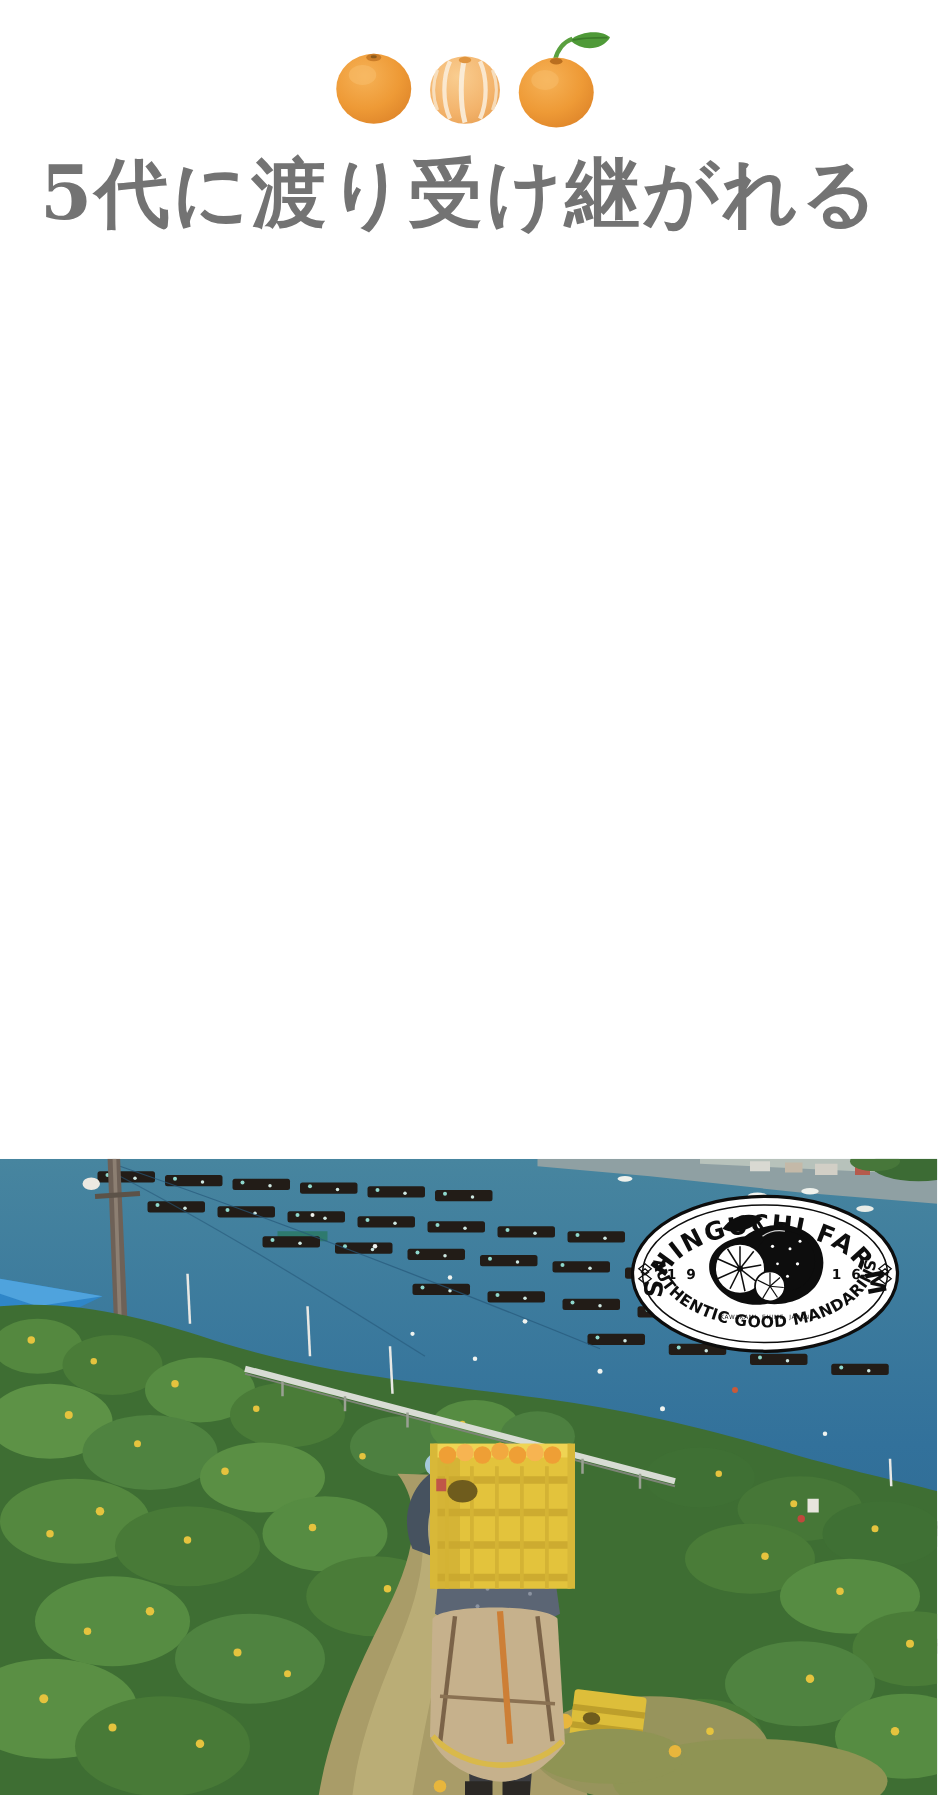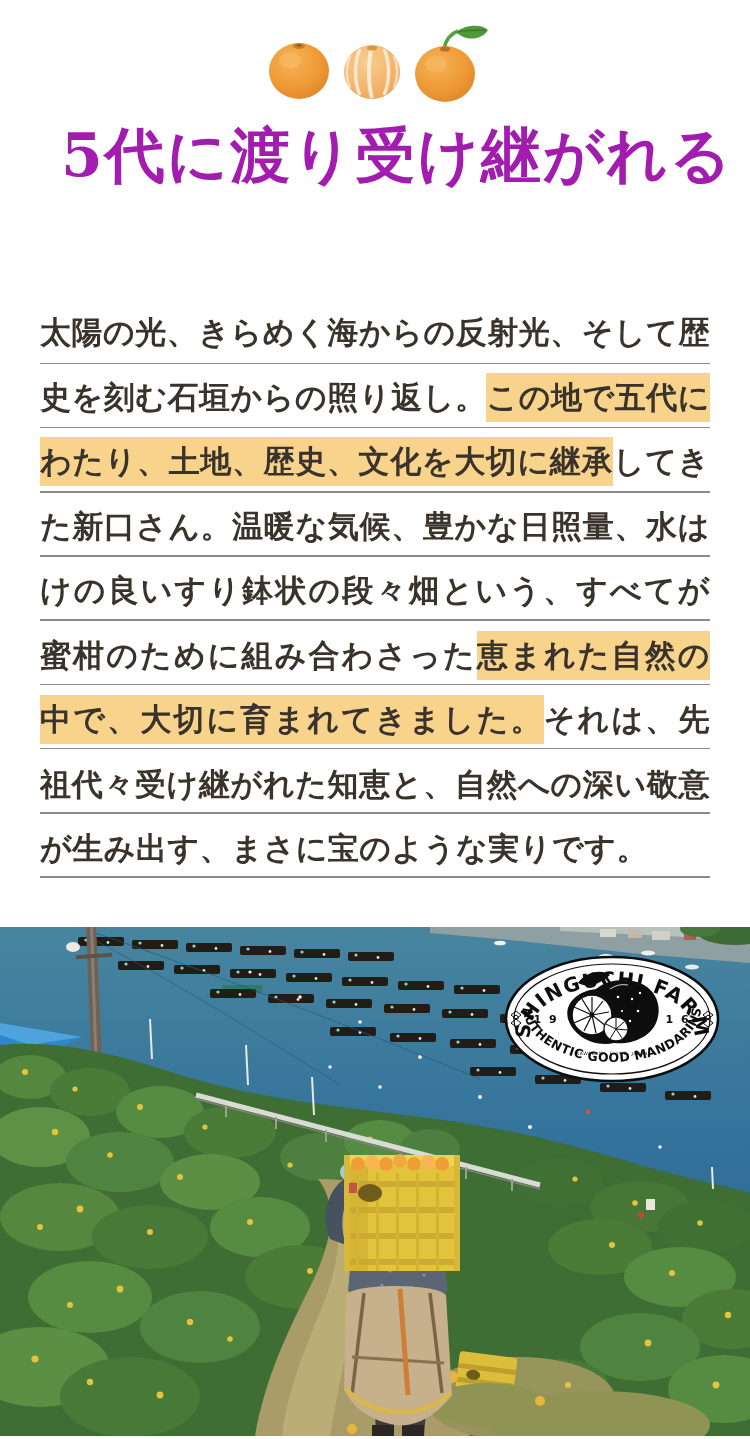--- a/index.html
+++ b/index.html
@@ -1,22 +1,22 @@
 <!DOCTYPE html>
 <html lang="ja"><head>
 <meta charset="utf-8">
 <style>
   html,body{margin:0;padding:0;background:#ffffff;}
   .page{position:relative;width:750px;height:1439px;background:#ffffff;overflow:hidden;
         font-family:"DejaVu Sans","Liberation Sans",sans-serif;}
   .hero-icons{position:absolute;left:268px;top:22px;width:222px;height:84px;}
-  .heading{position:absolute;left:61px;top:112px;width:680px;margin:0;
+  .heading{position:absolute;left:32px;top:112px;width:680px;margin:0;
            font-family:"DejaVu Serif","Liberation Serif",serif;
            font-weight:700;font-size:60px;line-height:86px;letter-spacing:2px;
-           color:#a21caf;}
+           color:#737373;}
   .body-copy{position:absolute;left:40px;top:300px;width:670px;height:582px;margin:0;
              font-size:31px;line-height:64.5px;font-weight:700;color:#3a332c;
              text-align:justify;letter-spacing:0.5px;overflow:hidden;
              background:repeating-linear-gradient(to bottom,
                rgba(0,0,0,0) 0px,rgba(0,0,0,0) 62.5px,
                #8a8a8a 62.5px,#8a8a8a 64.2px);}
   .body-copy mark{background:#f8d38c;color:inherit;padding:6px 0 7px;}
   .photo{position:absolute;left:0;top:927px;width:750px;height:509px;overflow:hidden;}
   .photo svg.scene{display:block;}
   .badge{position:absolute;left:494px;top:18px;width:236px;height:148px;}
@@ -65,21 +65,20 @@
         <path d="M190,10 C198,8 210,8 218,8" stroke="#3c7c2a" stroke-width="1.4" fill="none"></path>
         <ellipse cx="177" cy="52" rx="30" ry="28" fill="url(#mg1)"></ellipse>
         <ellipse cx="168" cy="42" rx="11" ry="8" fill="#f7bd6b" opacity="0.5"></ellipse>
         <ellipse cx="177" cy="27" rx="5" ry="2.6" fill="#b96f20"></ellipse>
       </g>
     </svg>
   </div>
 
   <h1 class="heading"><span>5代に渡り受け継がれる</span><br></h1>
 
-  <p class="body-copy"><span>太陽の光、きらめく海からの反射光、そして歴史を刻む石垣からの照り返し。</span><mark>この地で五代にわたり、土地、歴史、文化を大切に継承</mark><span>してきた新口さん。温暖な気候、豊かな日照量、水はけの良いすり鉢状の段々畑という、すべてが蜜柑のために組み合わさった</span><mark>恵まれた自然の中で、大切に育まれてきました。</mark><span>それは、先祖代々受け継がれた知恵と、自然への深い敬意が生み出す、まさに宝のような実りです。</span></p>
 
   <div class="photo">
     <svg class="scene" width="750" height="509" viewBox="0 0 750 509">
       <defs>
         <linearGradient id="sea" x1="0" y1="0" x2="0" y2="1">
           <stop offset="0" stop-color="#47859f"></stop>
             <stop offset="0.45" stop-color="#32719b"></stop>
             <stop offset="1" stop-color="#2a6286"></stop>
         </linearGradient>
         <g id="raft">

